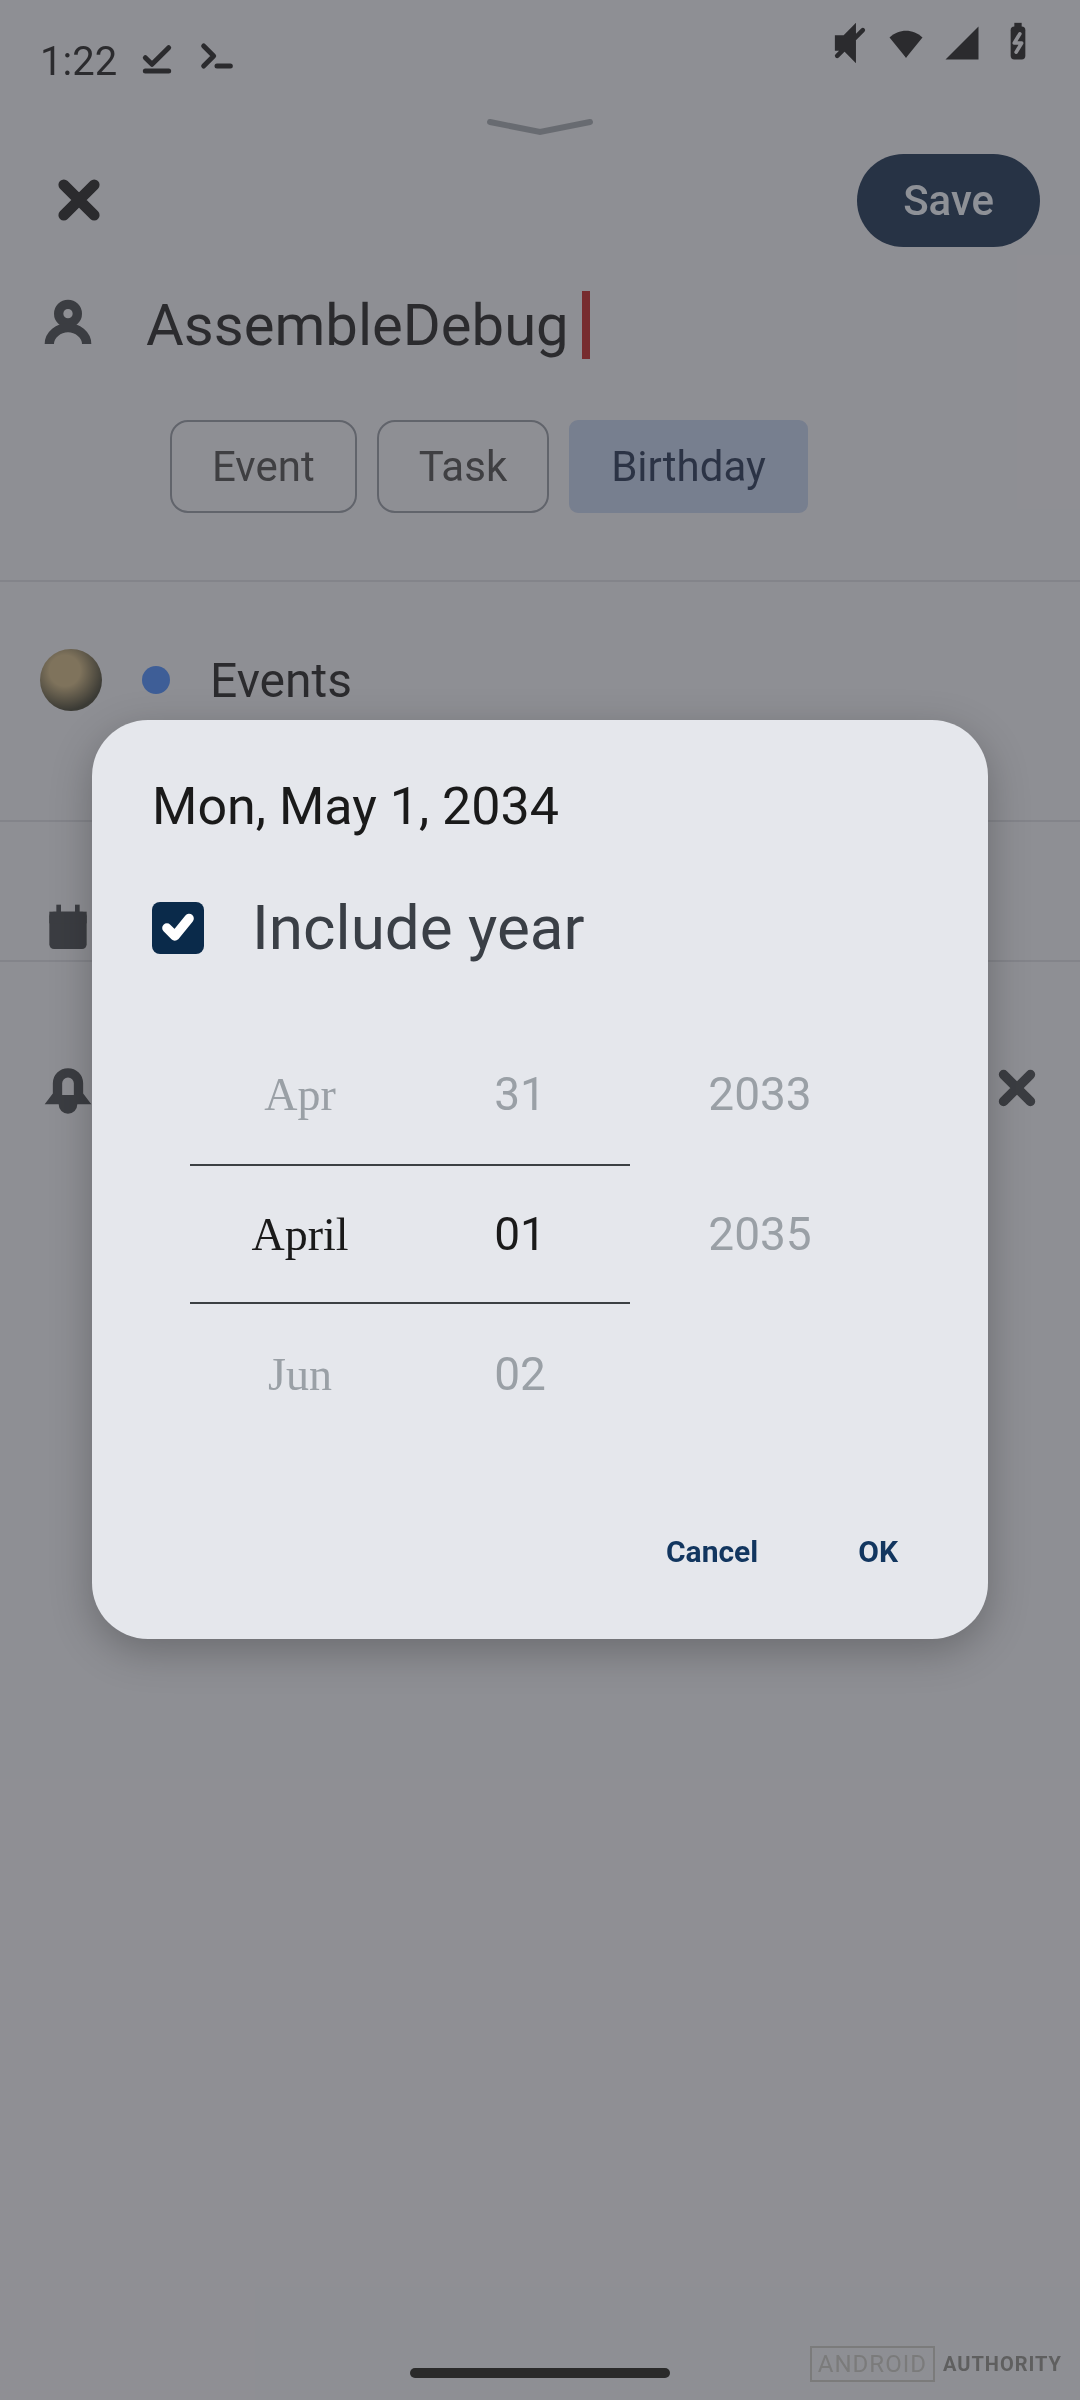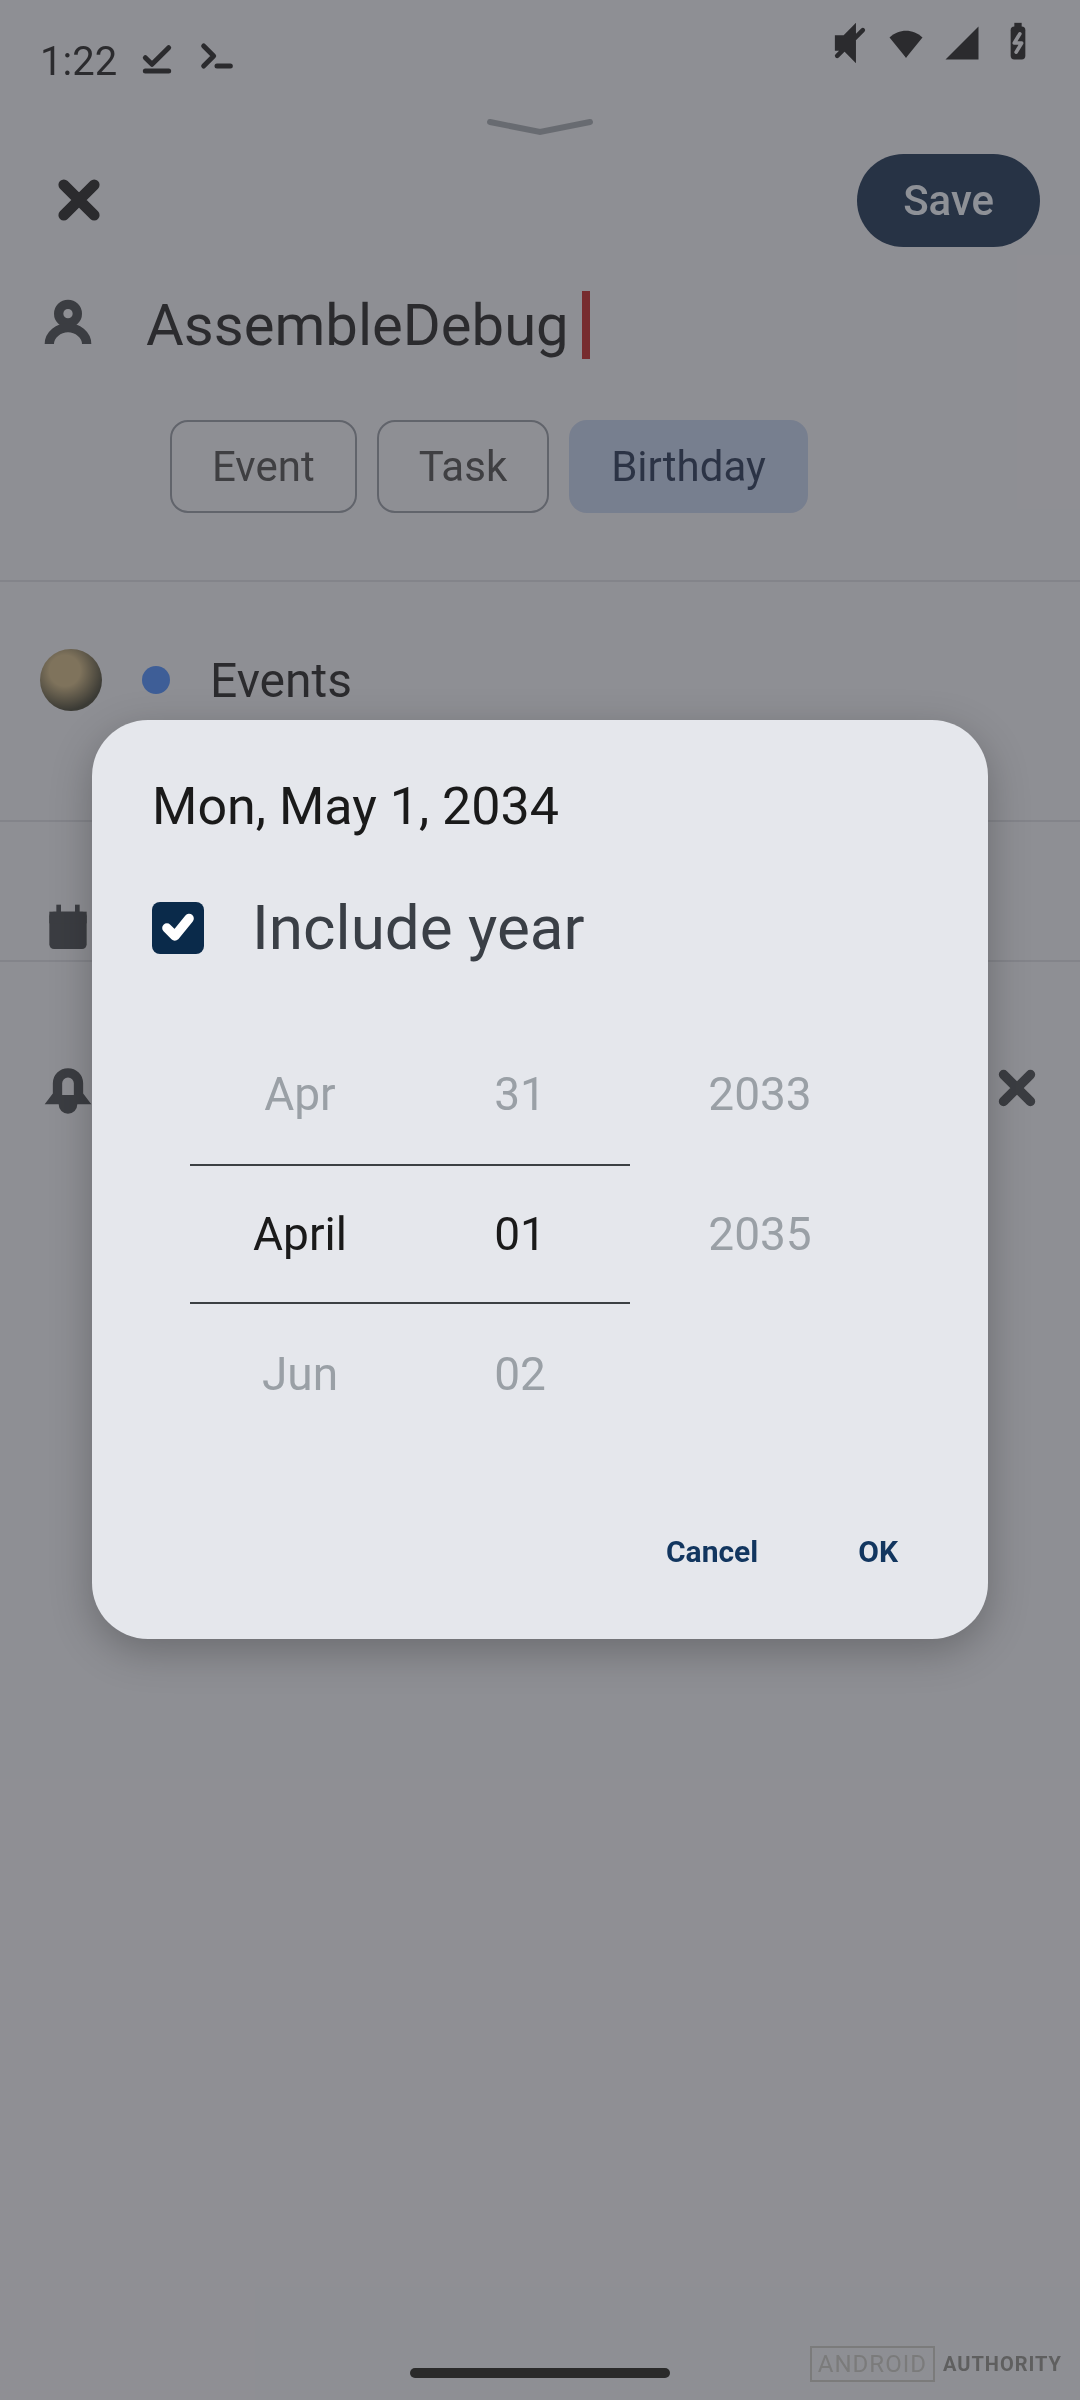--- a/index.html
+++ b/index.html
@@ -21,21 +21,21 @@
   .close-btn { width: 70px; height: 70px; display: flex; align-items: center; justify-content: center; }
   .close-btn svg { width: 52px; height: 52px; stroke: #1a1a1a; stroke-width: 5; stroke-linecap: round; fill: none; }
   .save-btn { background: #112a4a; color: #e8eef5; border-radius: 50px; padding: 22px 46px; font-size: 42px; font-weight: 500; }
 
   .title-row { position: absolute; top: 275px; left: 0; right: 0; height: 100px; display: flex; align-items: center; padding: 0 40px; gap: 50px; }
   .person-icon svg { width: 56px; height: 56px; fill: none; stroke: #3c4043; stroke-width: 4; }
   .title-text { font-size: 58px; color: #1a1a1a; border-right: 8px solid #b91c1c; padding-right: 13px; }
 
   .chip-row { position: absolute; top: 420px; left: 170px; display: flex; gap: 20px; }
   .chip { border: 2px solid #8a909a; border-radius: 18px; padding: 20px 40px; font-size: 42px; color: #444; background: #e9eaee; }
-  .chip.selected { background: #b9c8e3; border-color: #b9c8e3; color: #1b2b4a; }
+  .chip.selected { background: #b9c8e3; border-color: #b9c8e3; color: #1b2b4a; border-radius: 9px; }
 
   .separator { position: absolute; left: 0; right: 0; height: 2px; background: #d2d4da; }
   .sep1 { top: 580px; }
   .sep2 { top: 820px; }
   .sep3 { top: 960px; }
 
   .calendar-row { position: absolute; top: 620px; left: 0; right: 0; height: 120px; display: flex; align-items: center; padding: 0 40px; gap: 40px; }
   .avatar { width: 62px; height: 62px; border-radius: 50%; background: radial-gradient(circle at 40% 35%, #c9b07a 28%, #3c3b29 72%); }
   .cal-dot { width: 28px; height: 28px; border-radius: 50%; background: #4285f4; }
   .cal-name { font-size: 48px; color: #1a1a1a; }
@@ -55,21 +55,21 @@
   .dialog { position: absolute; left: 92px; right: 92px; top: 720px; background: #e5e7ec; border-radius: 56px; padding: 40px 50px 50px; box-shadow: 0 12px 40px rgba(0,0,0,0.25); }
   .dialog-title { font-size: 52px; color: #1a1a1a; padding: 16px 10px 34px; }
   .include-row { display: flex; align-items: center; gap: 48px; padding: 20px 0 60px 10px; }
   .checkbox { width: 52px; height: 52px; background: #0a2a4a; border-radius: 8px; display: flex; align-items: center; justify-content: center; }
   .checkbox svg { width: 38px; height: 38px; stroke: #fff; stroke-width: 6; fill: none; stroke-linecap: round; stroke-linejoin: round; }
   .include-label { font-size: 62px; color: #3a3f46; }
 
   .picker { display: flex; justify-content: center; gap: 0; padding: 0 10px 60px; }
   .picker-col { display: flex; flex-direction: column; align-items: center; }
   .picker-cell { height: 140px; display: flex; align-items: center; justify-content: center; font-size: 46px; }
-  .picker-col.month .picker-cell { width: 220px; }
+  .picker-col.month .picker-cell { width: 220px; font-family: Liberation Serif, serif; }
   .picker-col.day .picker-cell { width: 220px; }
   .picker-col.year .picker-cell { width: 260px; }
   .picker-cell.dim { color: #9aa0a6; }
   .picker-cell.active { color: #1a1a1a; border-top: 2px solid #3c4043; border-bottom: 2px solid #3c4043; }
 
   .dialog-actions { display: flex; justify-content: flex-end; gap: 80px; padding: 10px 30px 0; }
   .dlg-btn { font-size: 30px; color: #12365f; font-weight: 700; padding: 20px 10px; }
 
   
   .watermark { position: absolute; right: 18px; bottom: 18px; display: flex; align-items: center; gap: 8px; }

